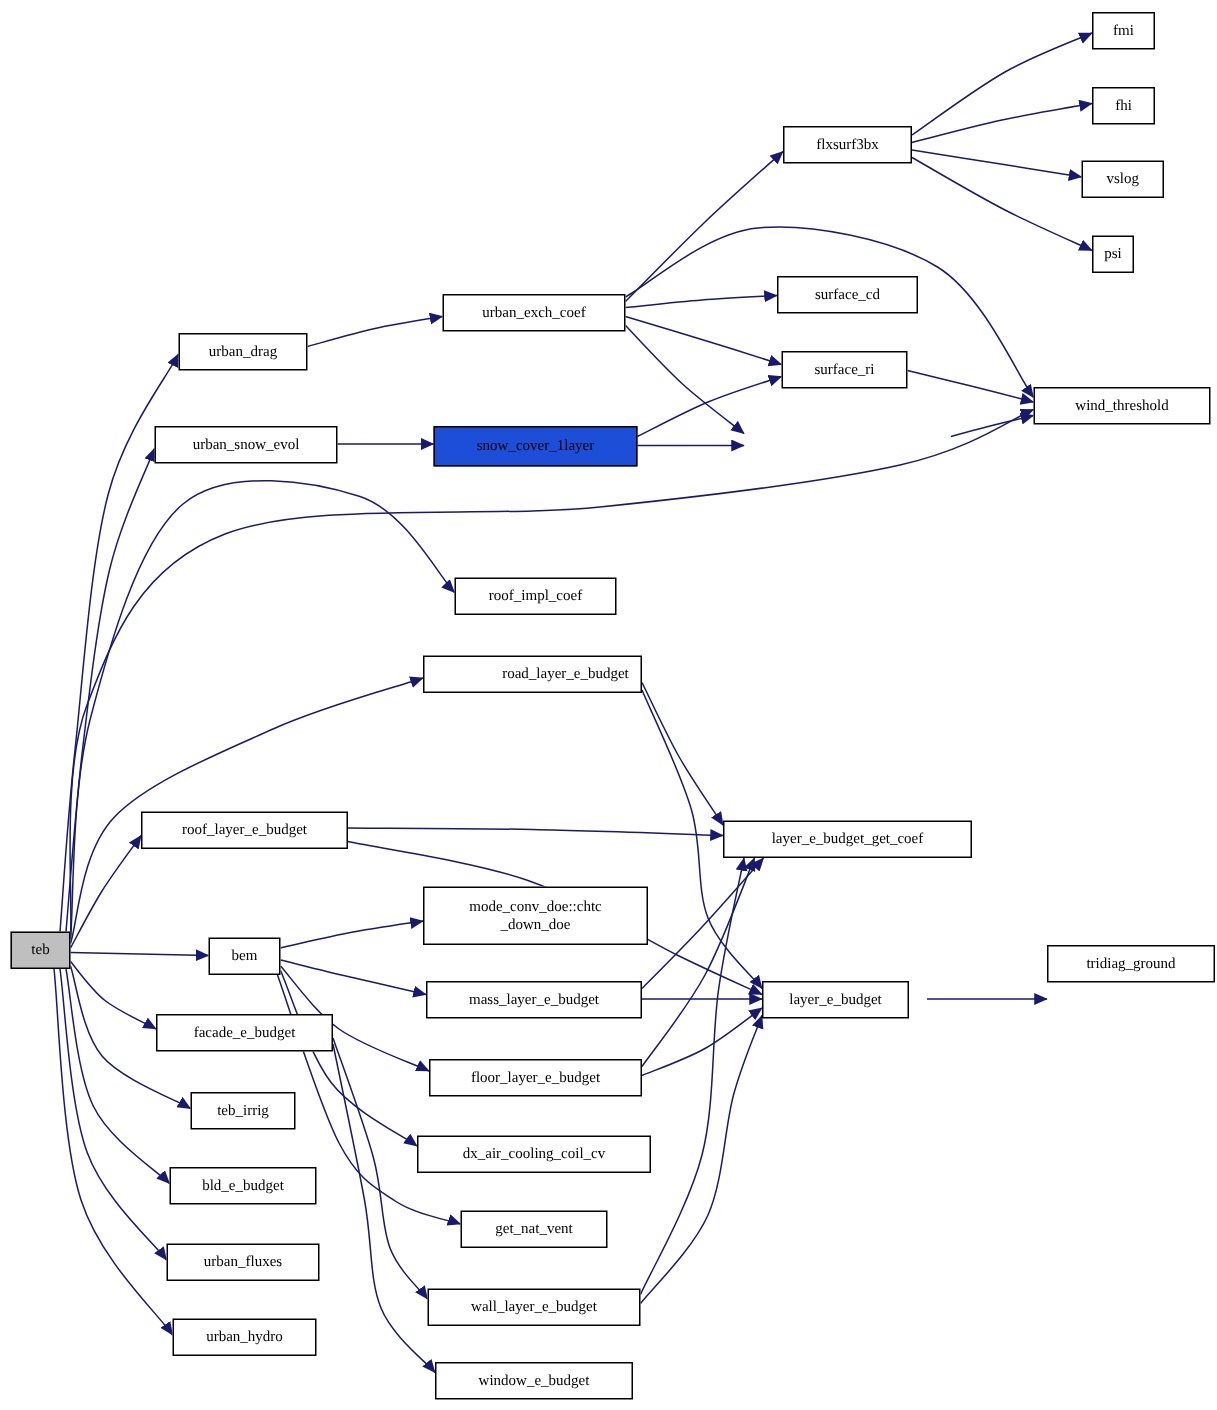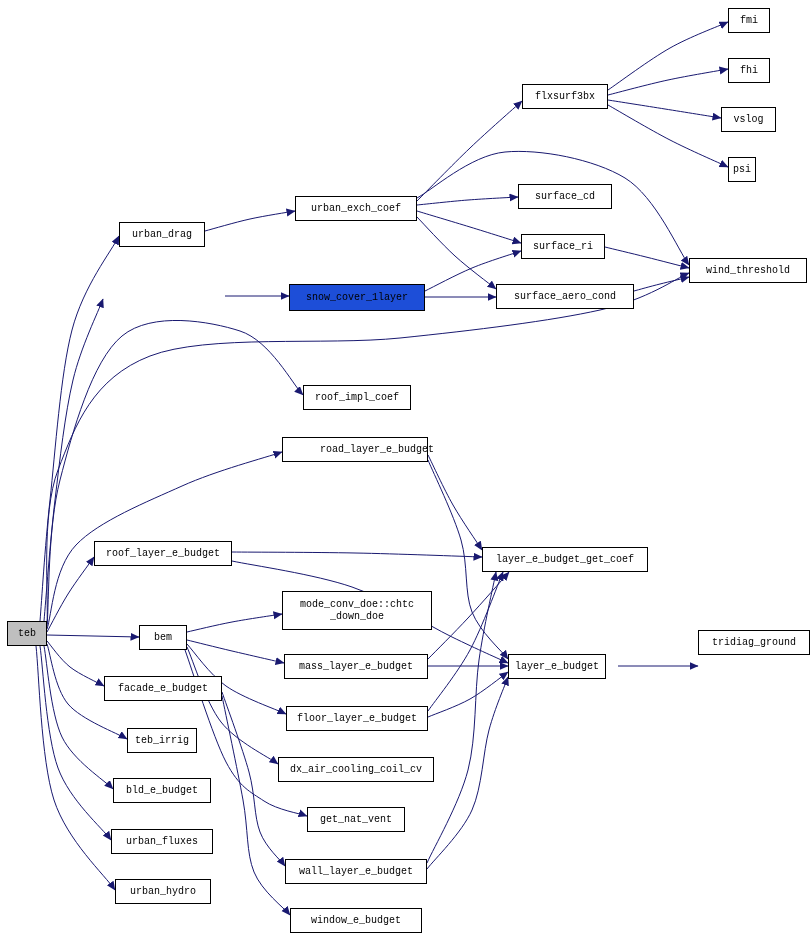--- a/index.html
+++ b/index.html
@@ -1,21 +1,21 @@
 <!DOCTYPE html>
 <html><head>
 <meta charset="utf-8">
 <style>
   html,body{margin:0;padding:0;background:#ffffff;}
   .graph-wrap{
     position:relative;
     width:811px;
     height:940px;
     background:#ffffff;
-    font-family:Liberation Mono, monospace;
+    font-family:Liberation Serif, serif;
     overflow:hidden;
   }
   svg.edge-layer{
     position:absolute;
     left:0; top:0;
     width:811px; height:940px;
   }
   svg.edge-layer path.edge{
     fill:none;
     stroke:#191970;
@@ -99,22 +99,22 @@
 <div class="node" style="left: 728px; top: 8px; width: 42px; height: 25px; border-color: rgb(0, 0, 0); background: rgb(255, 255, 255); color: rgb(0, 0, 0);">fmi</div>
     <div class="node" style="left: 728px; top: 58px; width: 42px; height: 25px; border-color: rgb(0, 0, 0); background: rgb(255, 255, 255); color: rgb(0, 0, 0);">fhi</div>
     <div class="node" style="left: 721px; top: 107px; width: 55px; height: 25px; border-color: rgb(0, 0, 0); background: rgb(255, 255, 255); color: rgb(0, 0, 0);">vslog</div>
     <div class="node" style="left: 728px; top: 157px; width: 28px; height: 25px; border-color: rgb(0, 0, 0); background: rgb(255, 255, 255); color: rgb(0, 0, 0);">psi</div>
     <div class="node" style="left: 522px; top: 84px; width: 86px; height: 25px; border-color: rgb(0, 0, 0); background: rgb(255, 255, 255); color: rgb(0, 0, 0);">flxsurf3bx</div>
     <div class="node" style="left: 518px; top: 184px; width: 94px; height: 25px; border-color: rgb(0, 0, 0); background: rgb(255, 255, 255); color: rgb(0, 0, 0);">surface_cd</div>
     <div class="node" style="left: 295px; top: 196px; width: 122px; height: 25px; border-color: rgb(0, 0, 0); background: rgb(255, 255, 255); color: rgb(0, 0, 0);">urban_exch_coef</div>
     <div class="node" style="left: 521px; top: 234px; width: 84px; height: 25px; border-color: rgb(0, 0, 0); background: rgb(255, 255, 255); color: rgb(0, 0, 0);">surface_ri</div>
     <div class="node" style="left: 689px; top: 258px; width: 118px; height: 25px; border-color: rgb(0, 0, 0); background: rgb(255, 255, 255); color: rgb(0, 0, 0);">wind_threshold</div>
     <div class="node" style="left: 119px; top: 222px; width: 86px; height: 25px; border-color: rgb(0, 0, 0); background: rgb(255, 255, 255); color: rgb(0, 0, 0);">urban_drag</div>
+    <div class="node" style="left: 103px; top: 284px; width: 122px; height: 25px; border-color: rgb(0, 0, 0); background: rgb(255, 255, 255); color: rgb(0, 0, 0);">urban_snow_evol</div>
     <div class="node" style="left: 289px; top: 284px; width: 136px; height: 27px; border-color: rgb(0, 0, 0); background: #1d4ed8; color: rgb(0, 0, 0);">snow_cover_1layer</div>
-    <div class="node" style="left: 496px; top: 284px; width: 138px; height: 25px; border-color: rgb(0, 0, 0); background: rgb(255, 255, 255); color: rgb(0, 0, 0);">surface_aero_cond</div>
     <div class="node" style="left: 303px; top: 385px; width: 108px; height: 25px; border-color: rgb(0, 0, 0); background: rgb(255, 255, 255); color: rgb(0, 0, 0);">roof_impl_coef</div>
     <div class="node" style="left: 282px; top: 437px; width: 146px; height: 25px; border-color: rgb(0, 0, 0); background: rgb(255, 255, 255); color: rgb(0, 0, 0); padding-left: 44px;">road_layer_e_budget</div>
     <div class="node" style="left: 94px; top: 541px; width: 138px; height: 25px; border-color: rgb(0, 0, 0); background: rgb(255, 255, 255); color: rgb(0, 0, 0);">roof_layer_e_budget</div>
     <div class="node" style="left: 482px; top: 547px; width: 166px; height: 25px; border-color: rgb(0, 0, 0); background: rgb(255, 255, 255); color: rgb(0, 0, 0);">layer_e_budget_get_coef</div>
     <div class="node" style="left: 282px; top: 591px; width: 150px; height: 39px; border-color: rgb(0, 0, 0); background: rgb(255, 255, 255); color: rgb(0, 0, 0);">mode_conv_doe::chtc
 _down_doe</div>
     <div class="node root" style="left: 7px; top: 621px; width: 40px; height: 25px; border-color: rgb(0, 0, 0); background: rgb(191, 191, 191); color: rgb(0, 0, 0);">teb</div>
     <div class="node" style="left: 139px; top: 625px; width: 48px; height: 25px; border-color: rgb(0, 0, 0); background: rgb(255, 255, 255); color: rgb(0, 0, 0);">bem</div>
     <div class="node" style="left: 284px; top: 654px; width: 144px; height: 25px; border-color: rgb(0, 0, 0); background: rgb(255, 255, 255); color: rgb(0, 0, 0);">mass_layer_e_budget</div>
     <div class="node" style="left: 508px; top: 654px; width: 98px; height: 25px; border-color: rgb(0, 0, 0); background: rgb(255, 255, 255); color: rgb(0, 0, 0);">layer_e_budget</div>

